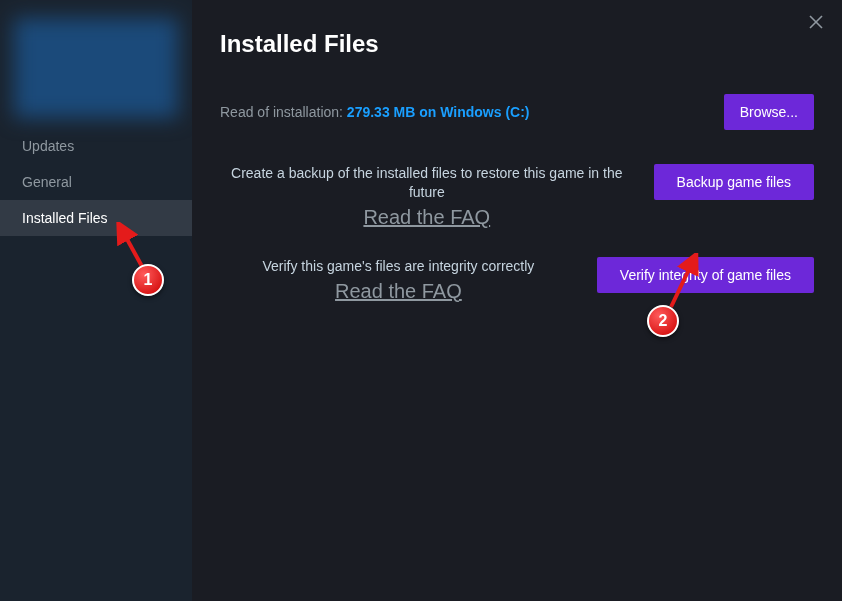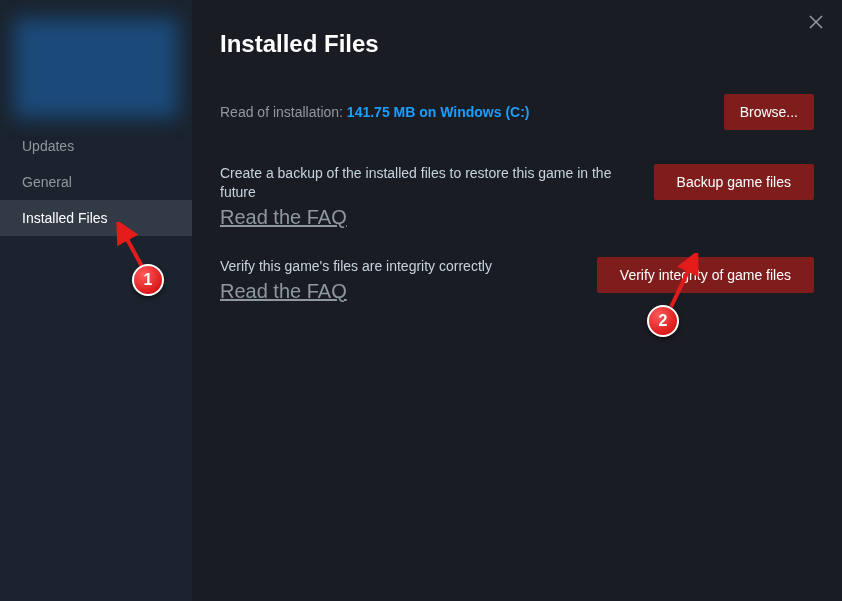--- a/index.html
+++ b/index.html
@@ -77,39 +77,40 @@
     }
     .size-text {
       color: #8f98a0;
       font-size: 14px;
     }
     .size-value {
       color: #1a9fff;
       font-weight: bold;
     }
     .btn {
-      background: #7f1d1d;
+      background: #6d28d9;
       color: #ffffff;
       border: none;
       padding: 10px 16px;
       font-size: 14px;
       cursor: pointer;
       border-radius: 2px;
       min-width: 74px;
       text-align: right;
     }
     .section-row {
       display: flex;
       align-items: flex-start;
       justify-content: space-between;
       margin-bottom: 28px;
     }
     .section-text {
       flex: 1;
       padding-right: 20px;
+      text-align: center;
     }
     .section-title {
       color: #c6d4df;
       font-size: 14px;
       margin-bottom: 4px;
       line-height: 1.35;
     }
     .faq-link {
       color: #8f98a0;
       font-size: 20px;
@@ -186,21 +187,21 @@
       <svg width="14" height="14" viewBox="0 0 14 14">
         <line x1="1" y1="1" x2="13" y2="13" stroke="#8f98a0" stroke-width="1.6"></line>
         <line x1="13" y1="1" x2="1" y2="13" stroke="#8f98a0" stroke-width="1.6"></line>
       </svg>
     </div>
 
     <h1 class="page-title">Installed Files</h1>
 
     <div class="size-row">
       <div class="size-text">
-        <span>Read of installation: </span><span class="size-value">141.75 MB on Windows (C:)</span>
+        <span>Read of installation: </span><span class="size-value">279.33 MB on Windows (C:)</span>
       </div>
       <button class="btn">Browse...</button>
     </div>
 
     <div class="section-row">
       <div class="section-text">
         <div class="section-title">Create a backup of the installed files to restore this game in the future</div>
         <span class="faq-link">Read the FAQ</span>
       </div>
       <button class="btn btn-wide">Backup game files</button>

